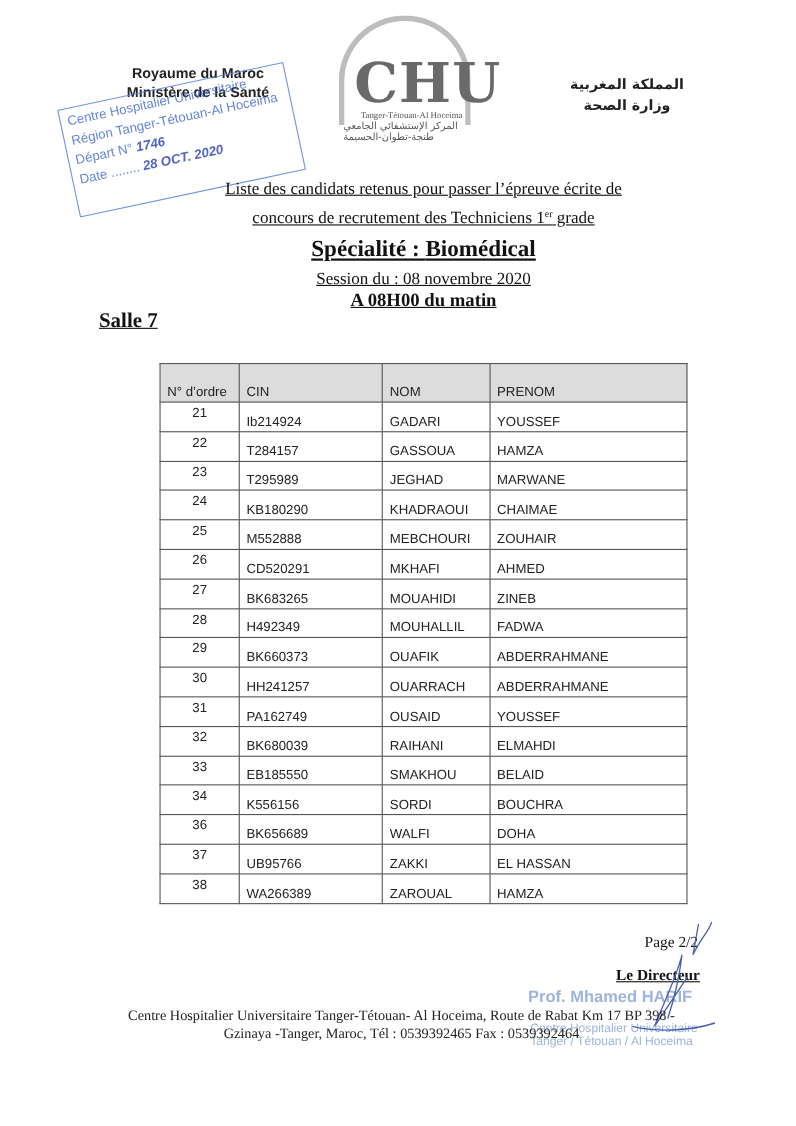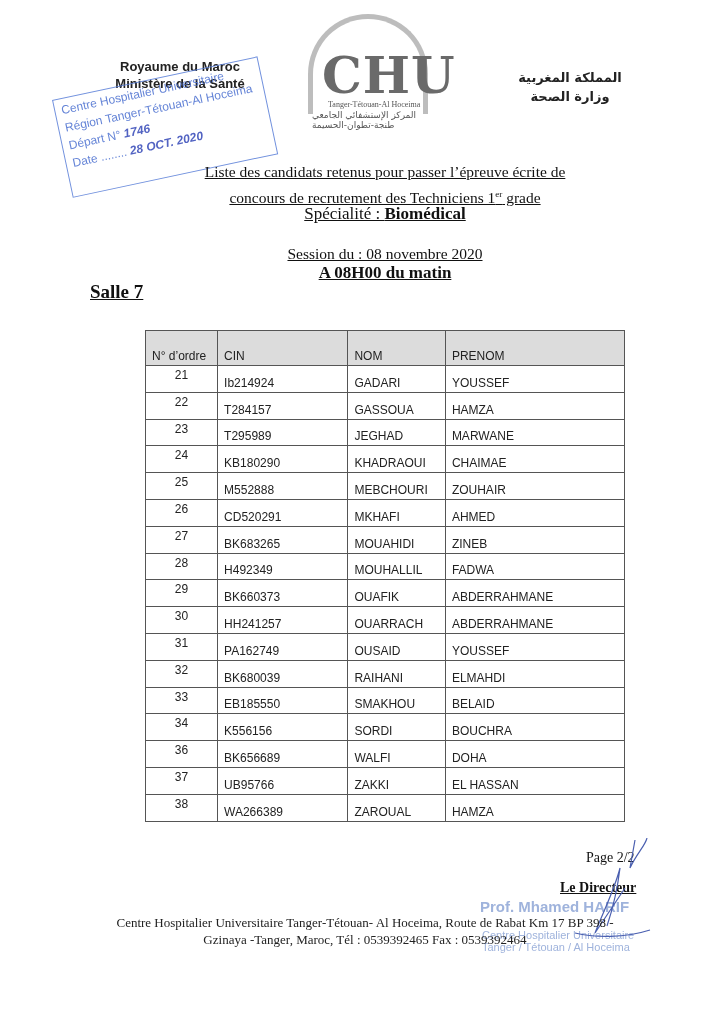--- a/index.html
+++ b/index.html
@@ -35,21 +35,21 @@
     border: 1.5px solid #5a7fd8; color: #4a6fd0; font-family: "Liberation Sans", sans-serif; font-size: 12px;
     line-height: 18px; padding: 2px 6px; box-sizing: border-box; opacity: 0.85; }
   .stamp .line { white-space: nowrap; }
   .stamp .hand { color: #3448b8; font-style: italic; font-weight: bold; }
 
   
   .title { left: 150px; width: 470px; text-align: center; font-size: 15.5px; line-height: 20px; }
   .title u { text-decoration: underline; }
   .t1 { top: 162px; }
   .t2 { top: 184px; }
-  .spec { top: 204px; font-size: 17px; }
+  .spec { top: 216px; font-size: 21px; font-weight: bold; }
   .session { top: 244px; }
   .heure { top: 263px; font-weight: bold; font-size: 17px; }
 
   .salle { left: 90px; top: 281px; font-weight: bold; font-size: 19px; text-decoration: underline; }
 
   
   table.cand { position: absolute; left: 145px; top: 330px; width: 480px; border-collapse: collapse;
     font-family: "Liberation Sans", sans-serif; font-size: 12px; color: #222; }
   table.cand th, table.cand td { border: 1px solid #555; padding: 0 6px; box-sizing: border-box; }
   table.cand thead th { background: #dcdcdc; font-weight: normal; height: 28px; text-align: left; vertical-align: bottom; padding-bottom: 2px; }

